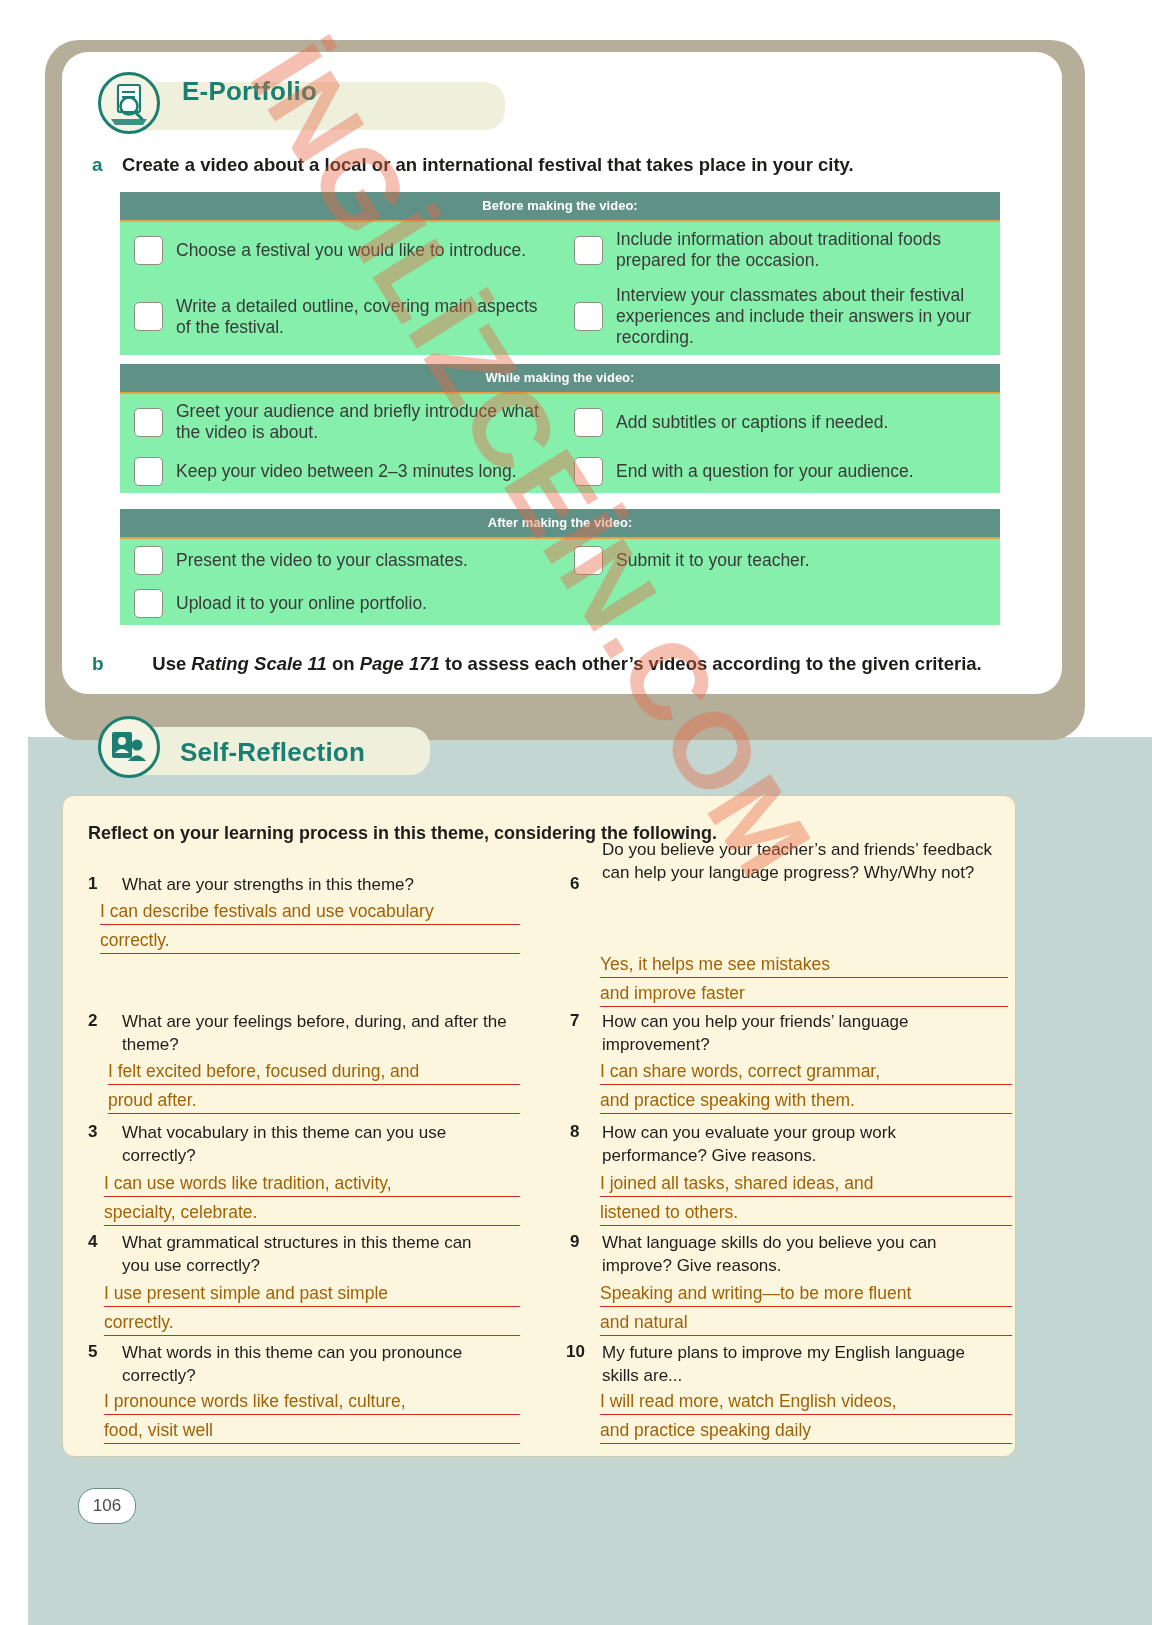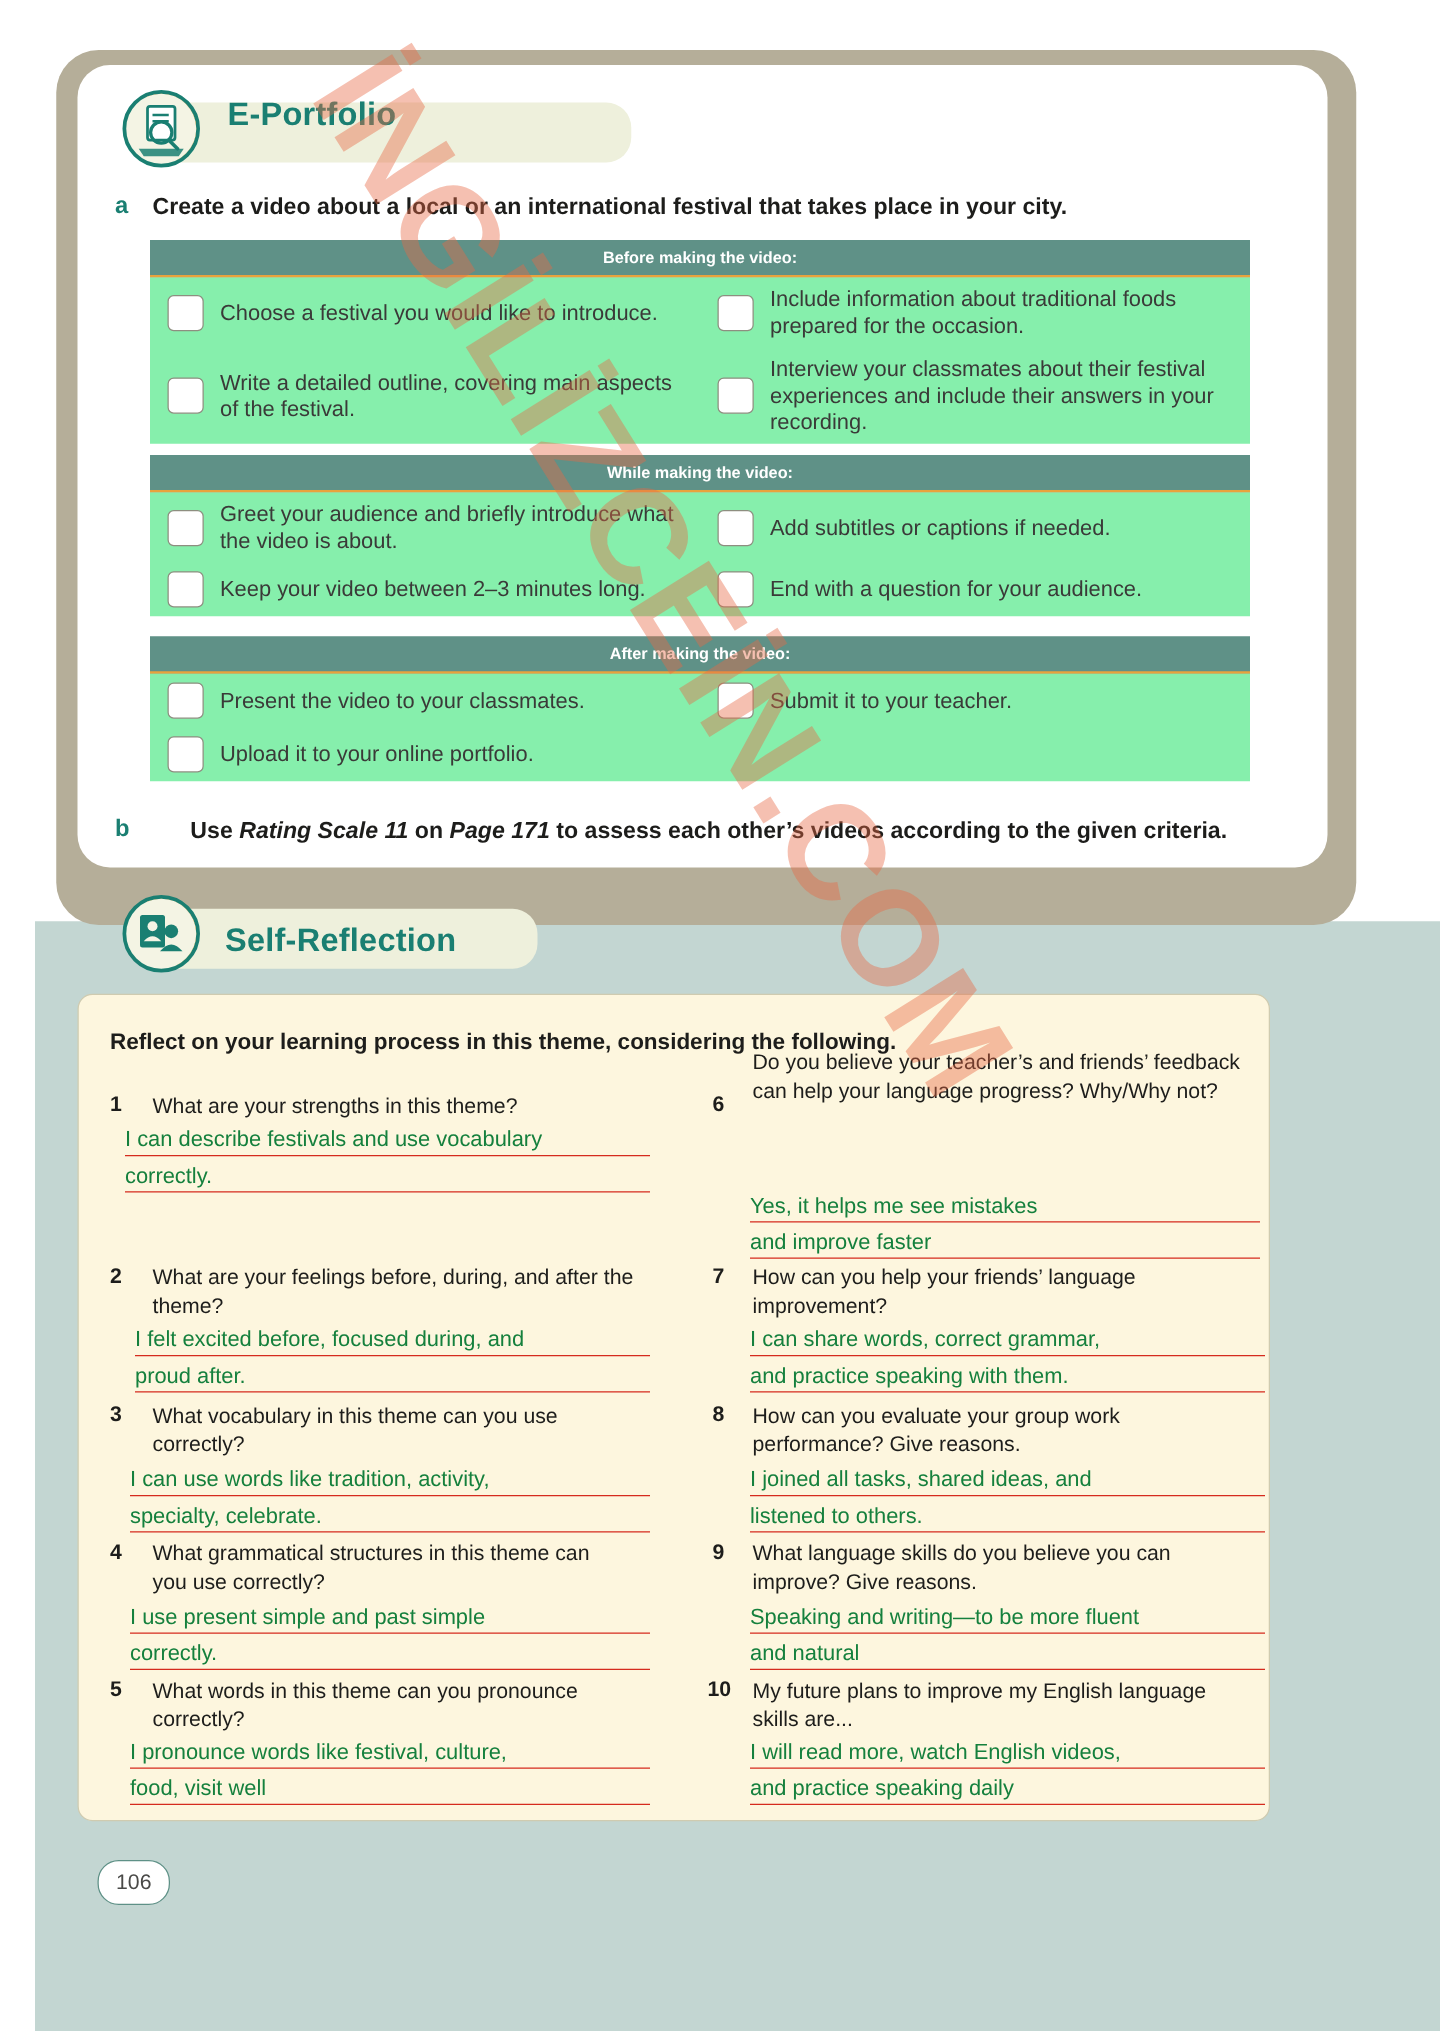--- a/index.html
+++ b/index.html
@@ -172,21 +172,21 @@
   }
   .q-text {
     position: absolute;
     font-size: 17px;
     color: #1d1d1b;
     line-height: 22.5px;
   }
   .answer {
     position: absolute;
     font-size: 17.5px;
-    color: #15803d;
+    color: #a16207;
     line-height: 30px;
   }
   .ans-line {
     display: block;
     border-bottom: 1.4px solid #d52b1e;
     height: 28px;
     white-space: nowrap;
   }
 
   

